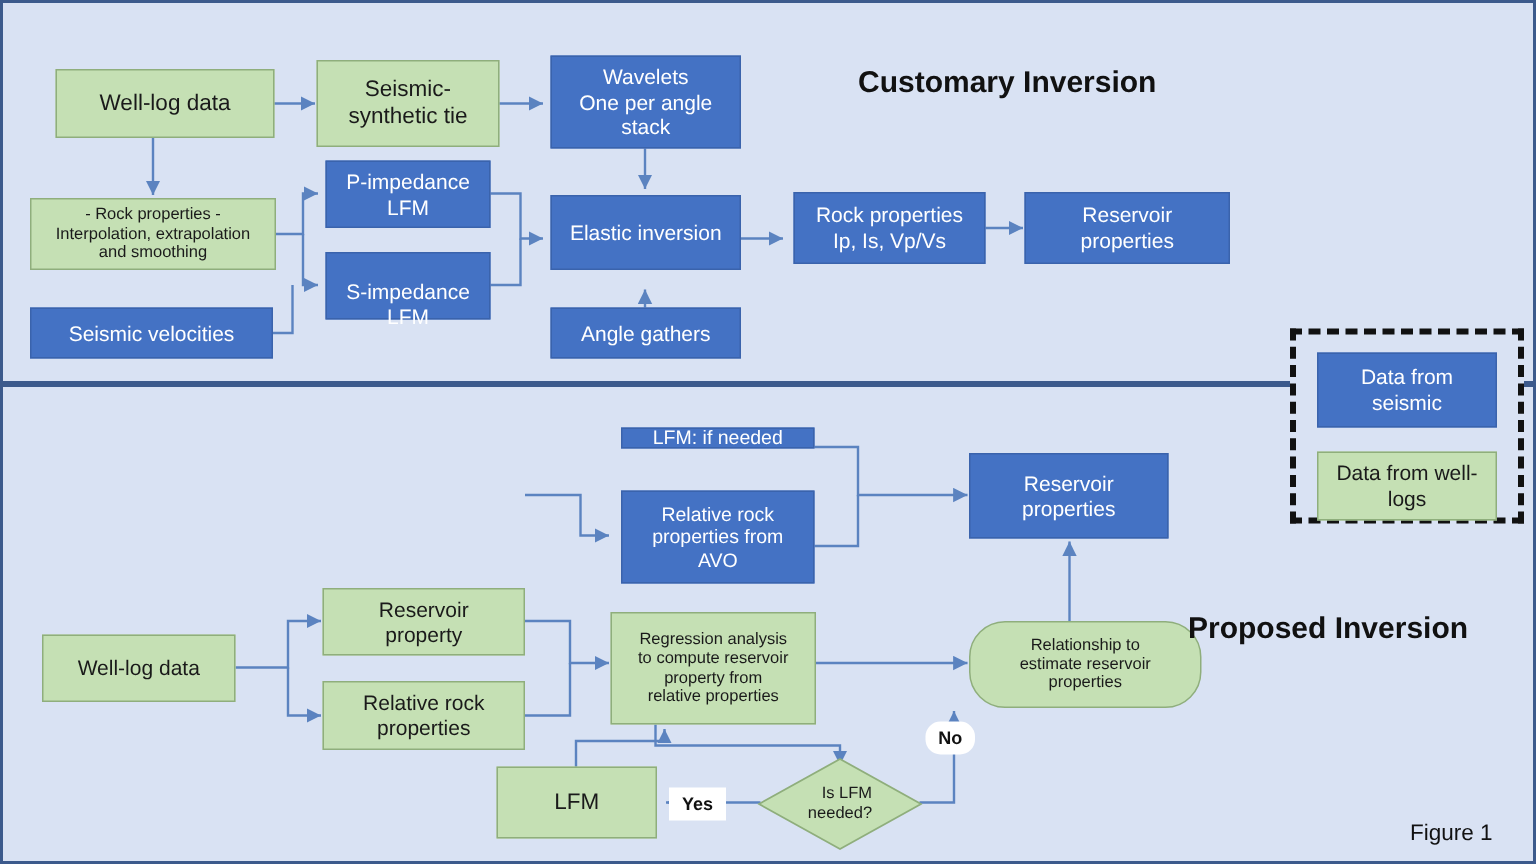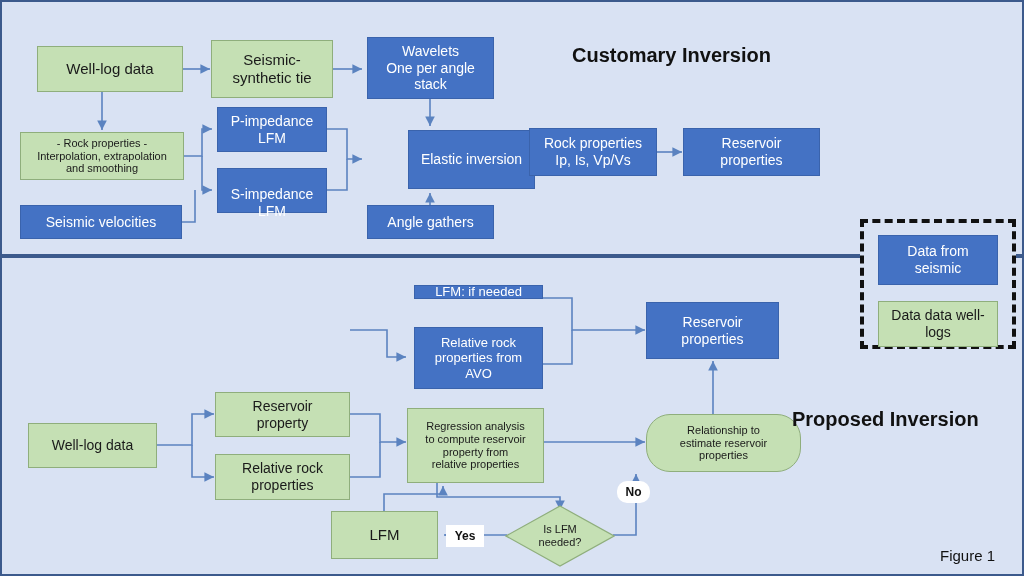--- a/index.html
+++ b/index.html
@@ -218,21 +218,21 @@
 
   <div class="node blue" style="left:215px; top:166px; width:110px; height:45px; font-size:14px;">
     <span class="txt" style="white-space:pre-line;margin-top:24px;">S-impedance
 LFM</span>
   </div>
 
   <div class="node blue" style="left:18px;  top:203px; width:162px; height:34px; font-size:14px;">
     <span class="txt">Seismic velocities</span>
   </div>
 
-  <div class="node blue" style="left:365px; top:128px; width:127px; height:59px; font-size:14px;margin-left:41px;">
+  <div class="node blue" style="left:365px; top:128px; width:127px; height:50px; font-size:14px;">
     <span class="txt">Elastic inversion</span>
   </div>
 
   <div class="node blue" style="left:365px; top:203px; width:127px; height:34px; font-size:14px;">
     <span class="txt">Angle gathers</span>
   </div>
 
   <div class="node blue" style="left:527px; top:126px; width:128px; height:48px; font-size:14px;">
     <span class="txt" style="white-space:pre-line;">Rock properties
 Ip, Is, Vp/Vs</span>
@@ -289,35 +289,35 @@
   </div>
 
   <div class="node green" style="left:329px; top:509px; width:107px; height:48px; font-size:15px;">
     <span class="txt">LFM</span>
   </div>
 
   <div class="diamond-wrap" style="left:503px; top:503px; width:110px; height:62px;">
     <svg width="110" height="62" viewBox="0 0 110 62">
       <polygon points="55,1 109,31 55,61 1,31" fill="#C5E0B4" stroke="#8FAE7C" stroke-width="1.2"></polygon>
     </svg>
-    <div class="diamond-label" style="font-size:11px;">
+    <div class="diamond-label" style="font-size:11px;text-align:right;">
       <span style="white-space:pre-line;">Is LFM
 needed?</span>
     </div>
   </div>
 
   <div class="edge-label" style="left:444px; top:523px; width:38px; height:22px;">Yes</div>
   <div class="edge-label" style="left:615px; top:479px; width:33px; height:22px;border-radius:10px;">No</div>
 
   <div class="legend-fill" style="left:858px; top:217px; width:156px; height:130px;"></div>
   <div class="legend-box" style="left:858px; top:217px; width:156px; height:130px;"></div>
 
   <div class="node blue" style="left:876px; top:233px; width:120px; height:50px; font-size:14px; z-index:6;">
     <span class="txt">Data from seismic</span>
   </div>
 
   <div class="node green" style="left:876px; top:299px; width:120px; height:46px; font-size:14px; z-index:6;">
-    <span class="txt">Data data well-logs</span>
+    <span class="txt">Data from well-logs</span>
   </div>
 
   <div class="figure-caption" style="left:938px; top:545px;">Figure 1</div>
 
 </div>
 
 </body></html>

